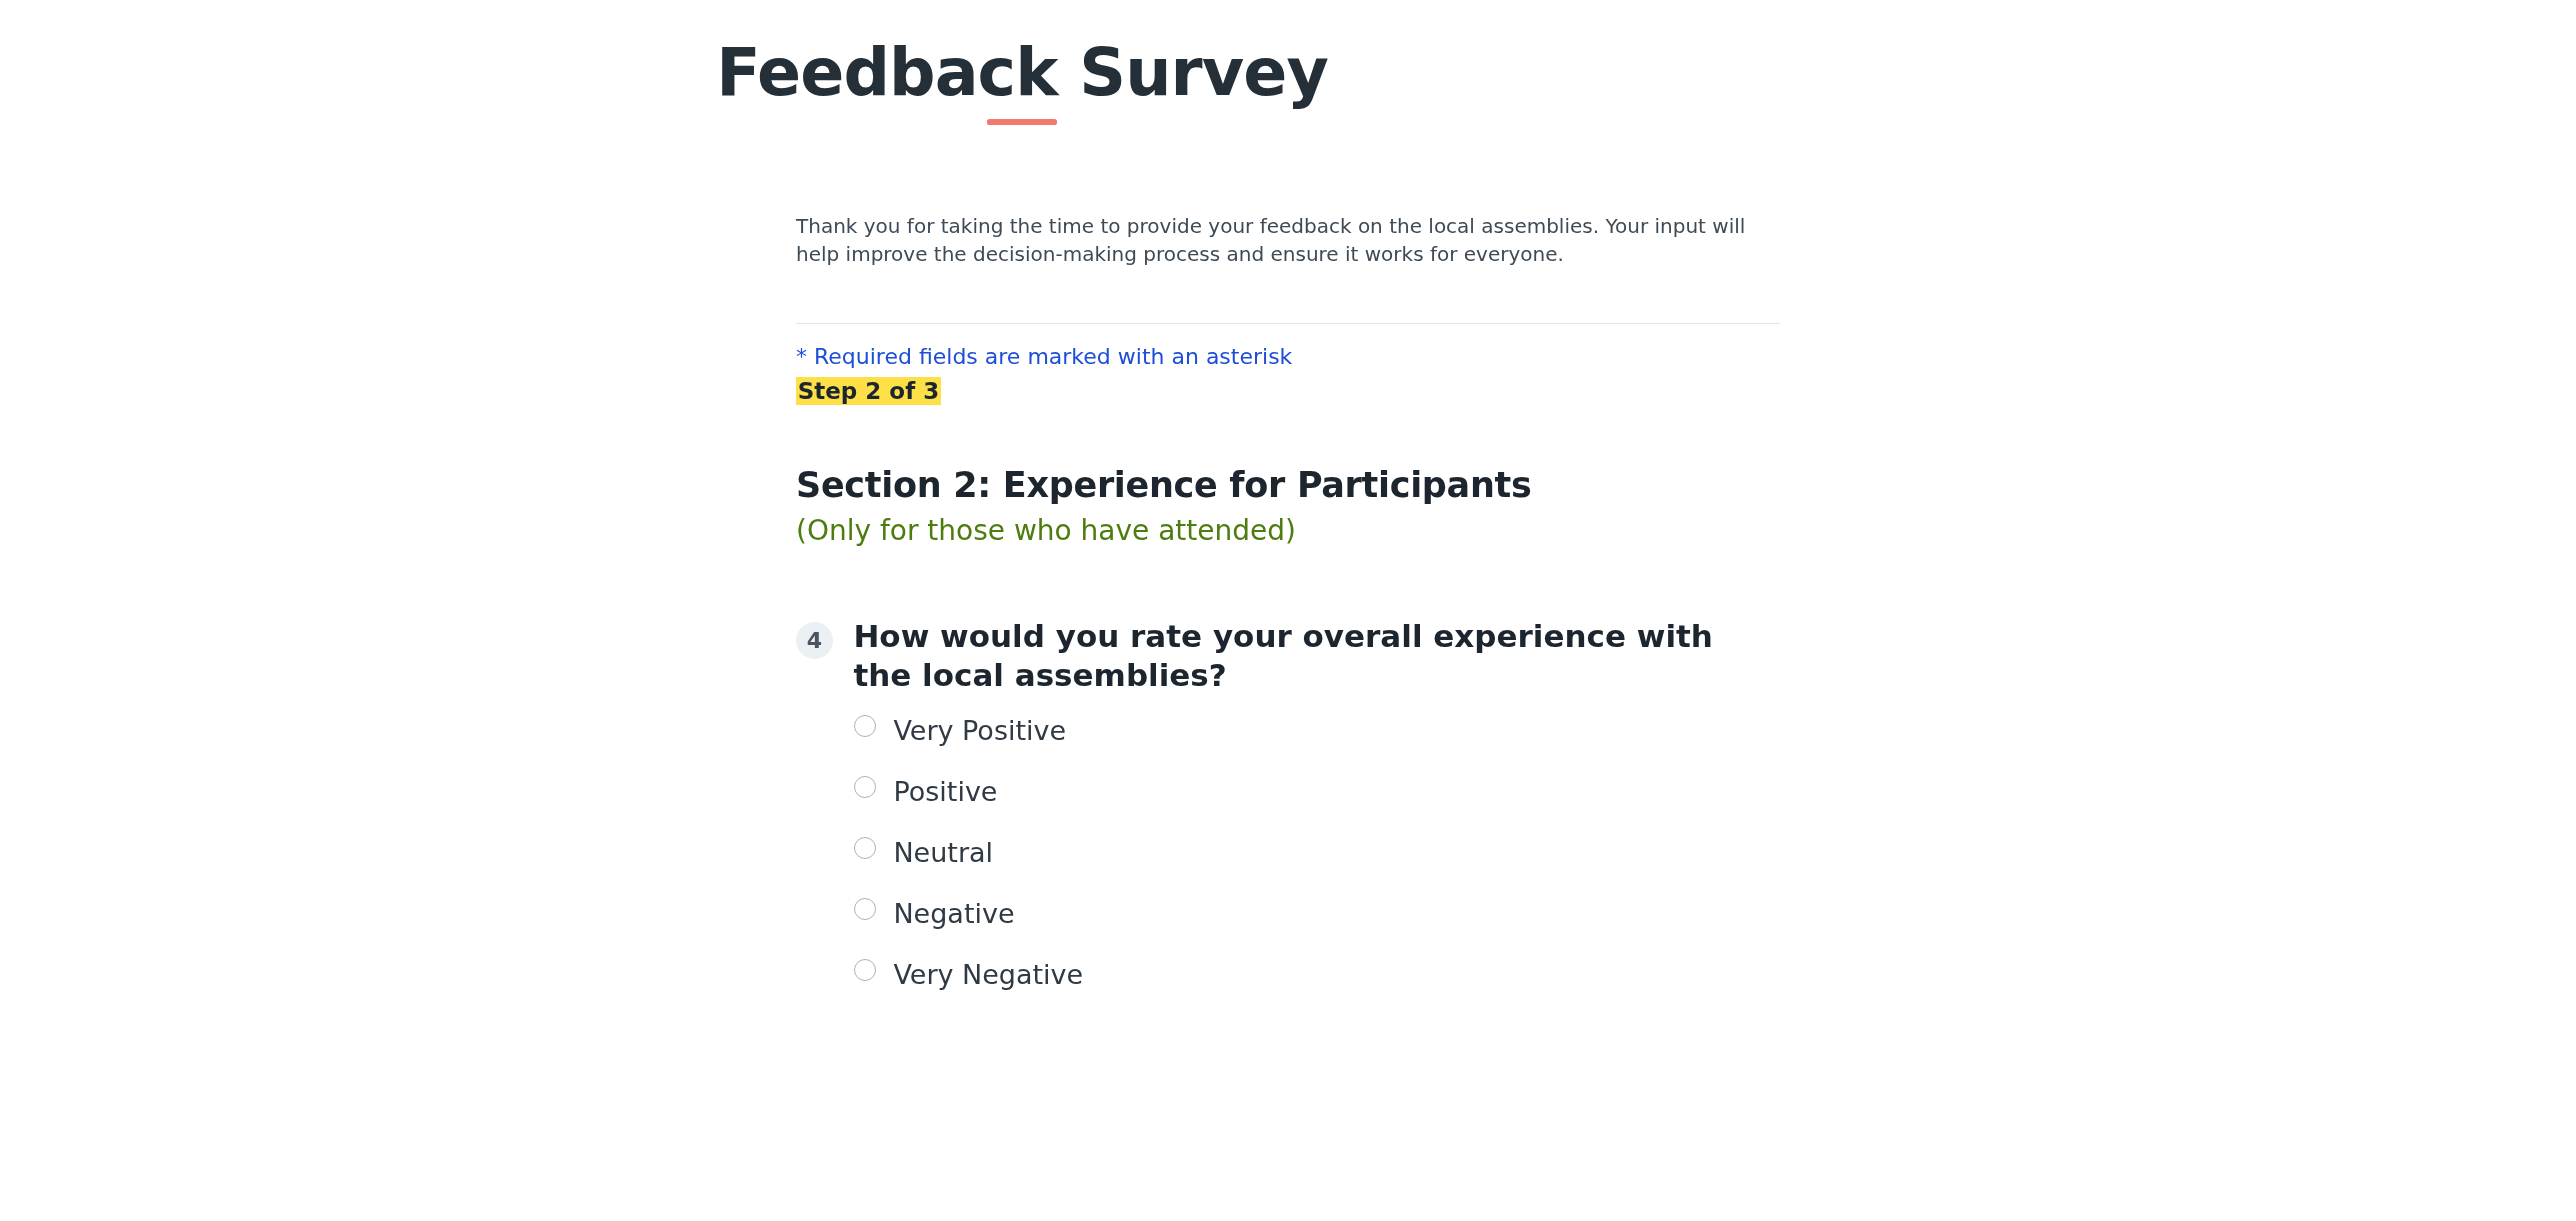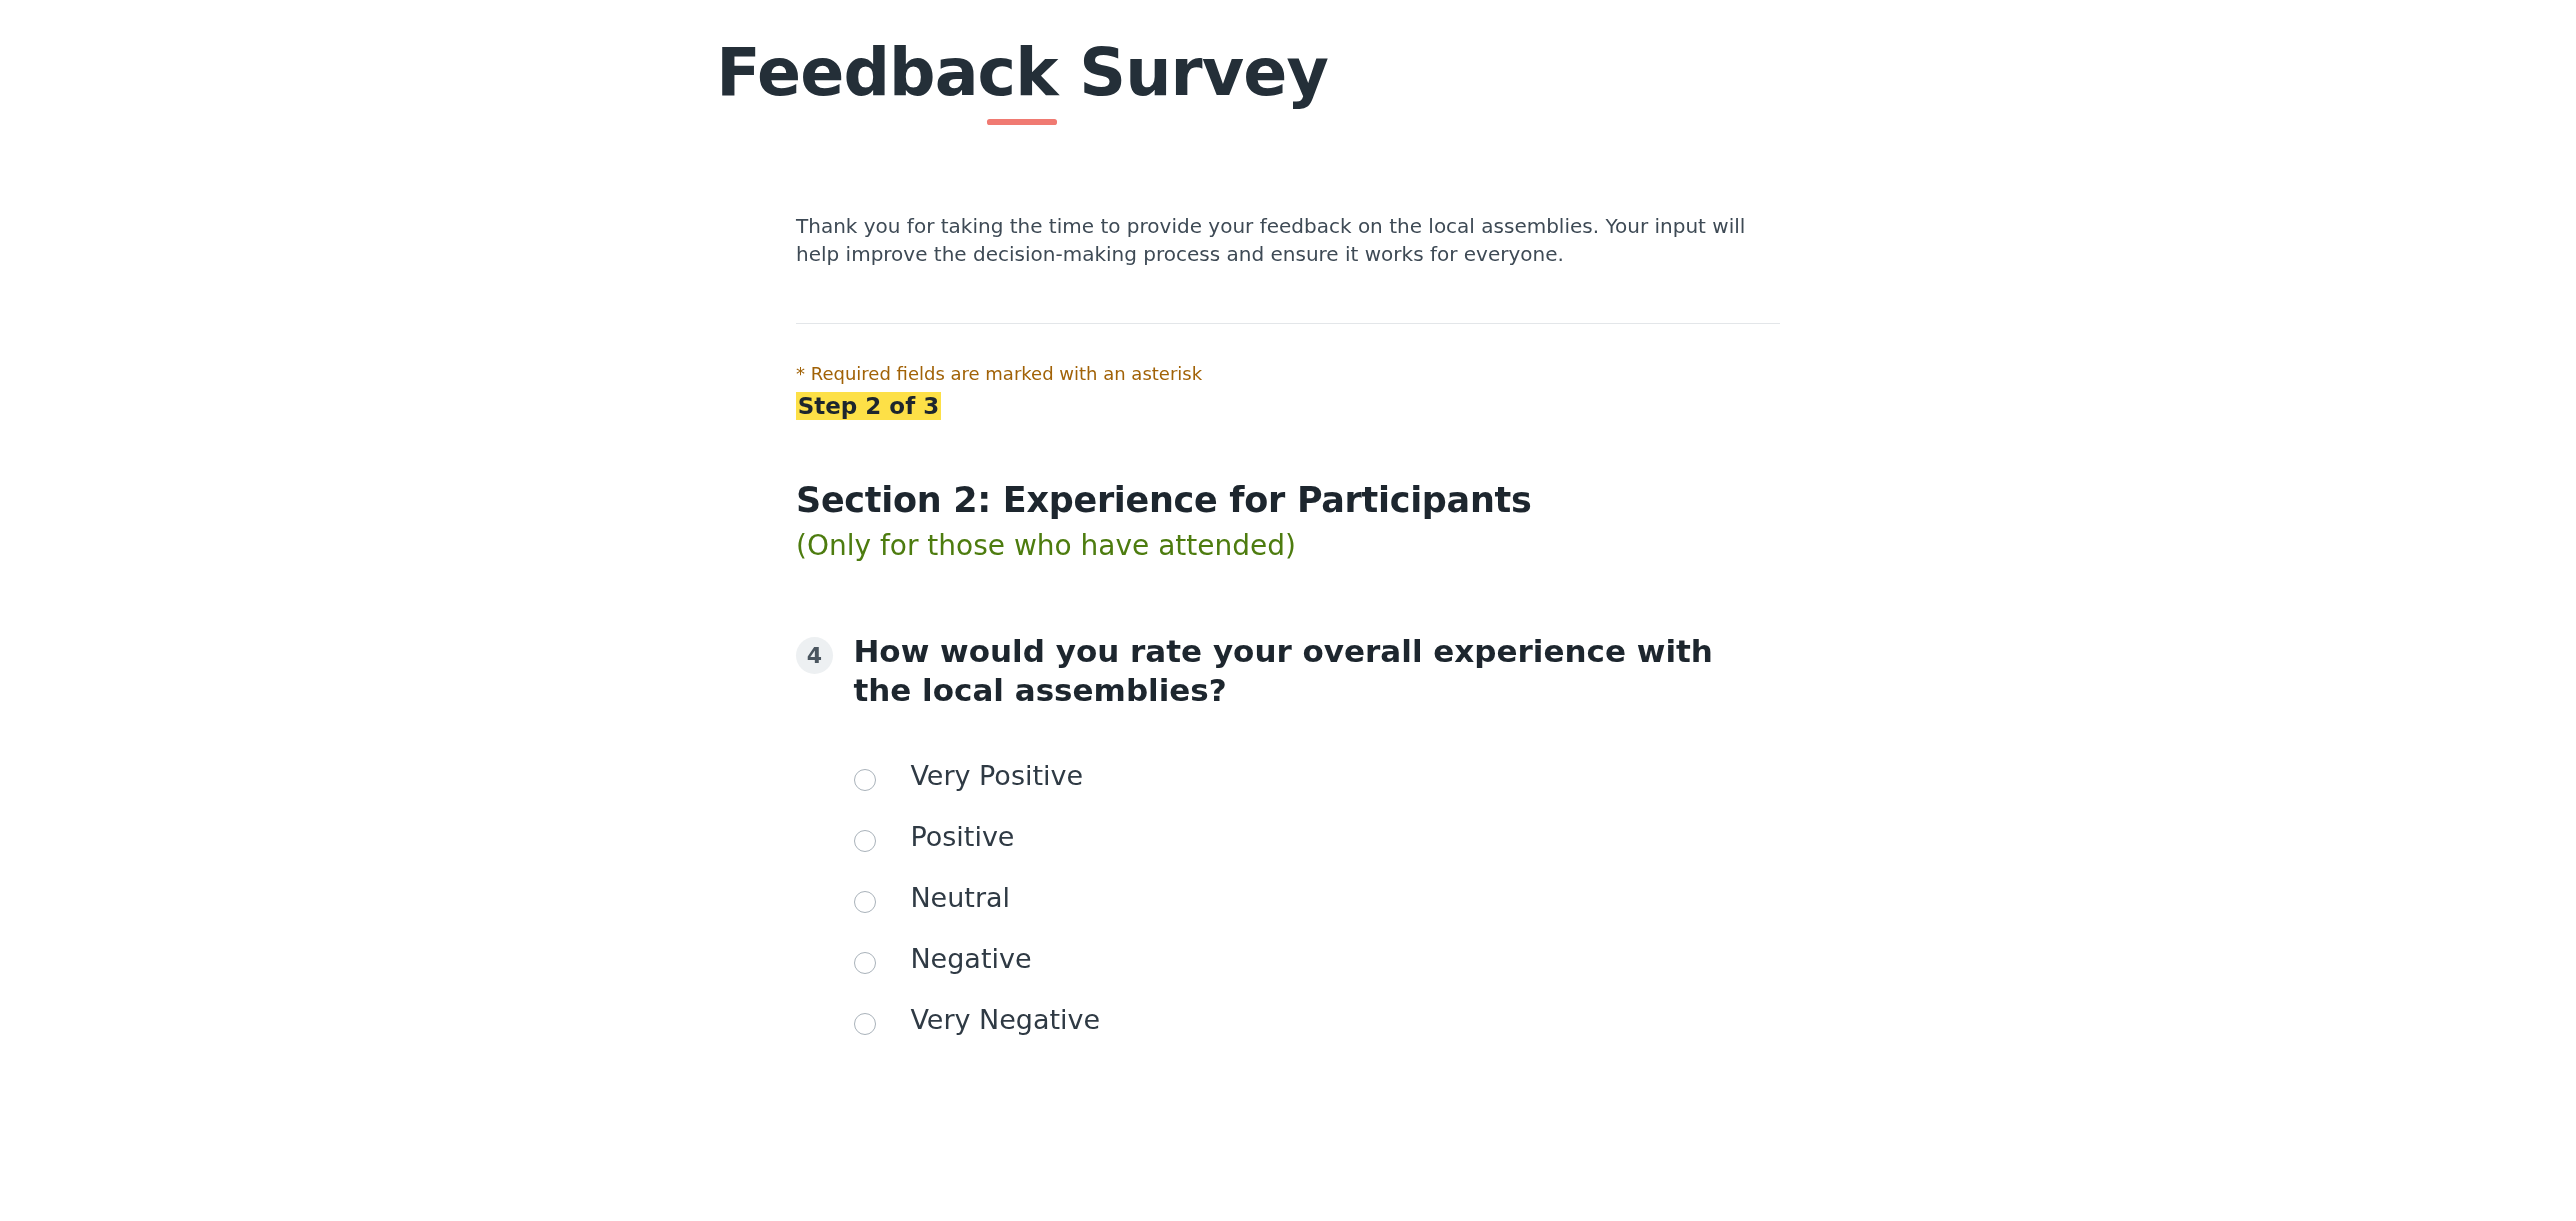--- a/index.html
+++ b/index.html
@@ -59,23 +59,23 @@
     max-width: 971px;
   }
 
   .divider {
     margin-top: 55px;
     border-top: 1.7px solid #e3e6e9;
     width: 984px;
   }
 
   .required-note {
-    margin-top: 39px;
-    font-size: 18px;
-    color: #a16207;
+    margin-top: 20px;
+    font-size: 22px;
+    color: #1d4ed8;
   }
 
   .step-line {
     margin-top: 8.5px;
     font-size: 23px;
     font-weight: 700;
     color: #1d262e;
   }
   .step-highlight {
     background: #fde047;
@@ -128,23 +128,22 @@
     line-height: 1.28;
     max-width: 877px;
   }
 
   .options {
     margin-top: 19px;
     margin-left: 58px;
   }
   .option {
     display: flex;
-    align-items: flex-end;
+    align-items: flex-start;
     height: 61px;
-    gap: 17px;
   }
   .radio {
     width: 20.4px;
     height: 20.4px;
     min-width: 20.4px;
     border-radius: 50%;
     border: 1.7px solid #a9b2ba;
     background: #ffffff;
     margin-right: 17px;
   }

